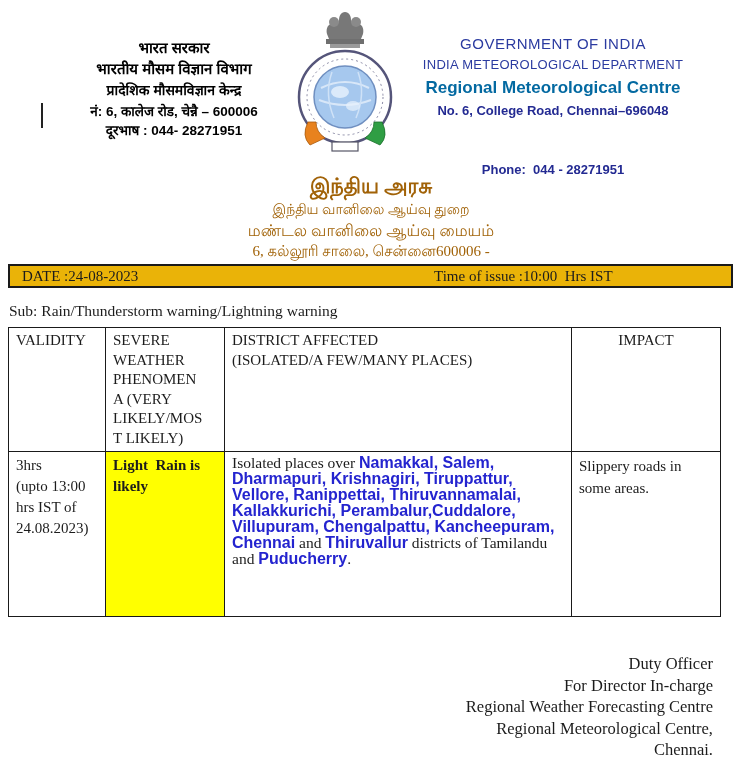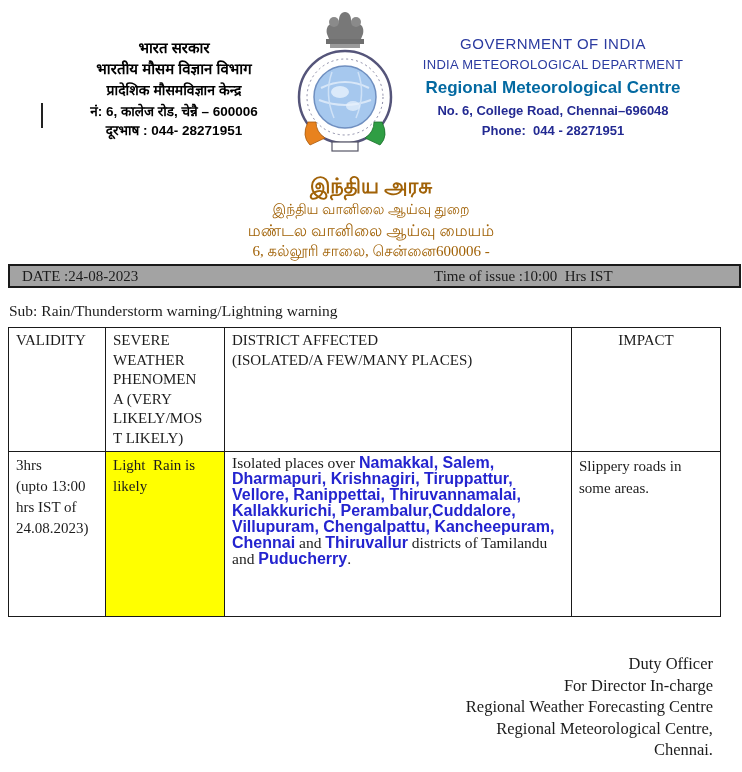--- a/index.html
+++ b/index.html
@@ -17,46 +17,46 @@
   .stray-mark{position:absolute;left:41px;top:103px;width:2px;height:25px;background:#222;}
 
   .emblem{position:absolute;left:296px;top:8px;width:98px;height:150px;}
 
   .hdr-right{position:absolute;left:404px;top:34px;width:298px;text-align:center;
              font-family:"Liberation Sans", sans-serif;}
   .hdr-right .g1{font-size:15px;color:#2b3ba0;line-height:20px;letter-spacing:.5px;}
   .hdr-right .g2{font-size:13px;color:#2b3ba0;line-height:22px;letter-spacing:.3px;}
   .hdr-right .g3{font-size:17px;color:#0369a1;font-weight:bold;line-height:24px;}
   .hdr-right .g4{font-size:13px;color:#232a92;font-weight:bold;line-height:21px;}
-  .hdr-right .g5{font-size:13px;color:#232a92;font-weight:bold;line-height:19px;white-space:pre;}
+  .hdr-right .g5{font-size:13px;color:#232a92;font-weight:bold;line-height:19px;white-space:pre;margin-top:39px;}
 
   
   .tamil{position:absolute;left:0;top:173px;width:742px;text-align:center;color:#a16207;}
   .tamil .t1{font-size:21px;font-weight:bold;line-height:26px;}
   .tamil .t2{font-size:14px;line-height:21px;}
   .tamil .t3{font-size:16px;line-height:21px;}
   .tamil .t4{font-size:15px;line-height:20px;}
 
   
   .datebar{position:absolute;left:8px;top:264px;width:721px;height:20px;
-           background:#a3a3a3;border:2px solid #1a1a1a;font-size:15px;padding-left:8px;}
+           background:#eab308;border:2px solid #1a1a1a;font-size:15px;}
   .datebar .d-date{position:absolute;left:12px;top:0;line-height:20px;}
   .datebar .d-time{position:absolute;left:424px;top:0;line-height:20px;white-space:pre;}
 
   
   .subject{position:absolute;left:9px;top:302px;font-size:15.5px;}
 
   
   table.warn{position:absolute;left:8px;top:327px;border-collapse:collapse;table-layout:fixed;padding-left:12px;}
   table.warn td{border:1.6px solid #1a1a1a;vertical-align:top;padding:3px 7px;font-size:15px;}
   .c1{width:82px;}  .c2{width:104px;}  .c3{width:332px;margin-top:6px;}  .c4{width:134px;}
   tr.hdr-row td{height:107px;line-height:19.5px;}
   tr.body-row td{height:158px;}
   .pre{white-space:pre-line;}
-  .prew{white-space:pre-wrap;}
+  .prew{white-space:pre-wrap;font-weight:bold;}
   .impact-h{text-align:center;}
   .cell-validity{line-height:21px;}
   .cell-phenom{background:#ffff00;line-height:21px;}
   .cell-districts{line-height:16px;padding-top:6px;}
   .cell-impact{line-height:22px;}
   .dist-plain{font-family:"Liberation Serif", serif;font-size:15.5px;color:#1c1c1c;}
   .dist-blue{font-family:"Liberation Sans", sans-serif;font-size:16px;font-weight:bold;color:#2424cf;}
 
   
   .footer{position:absolute;right:29px;top:653px;text-align:right;font-size:16.5px;line-height:21.5px;}

